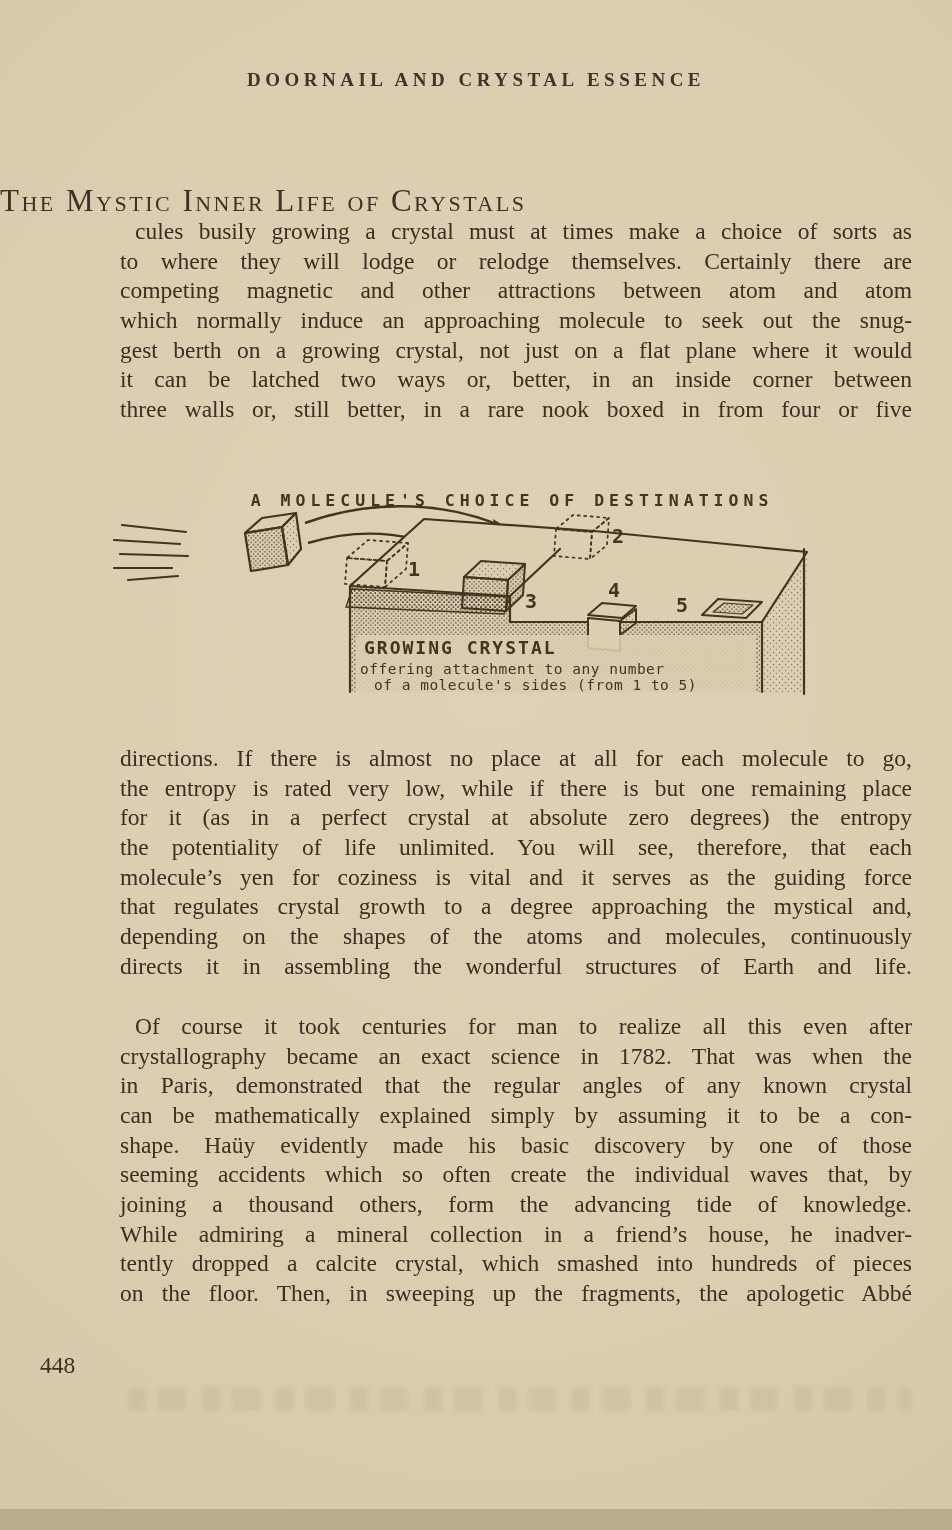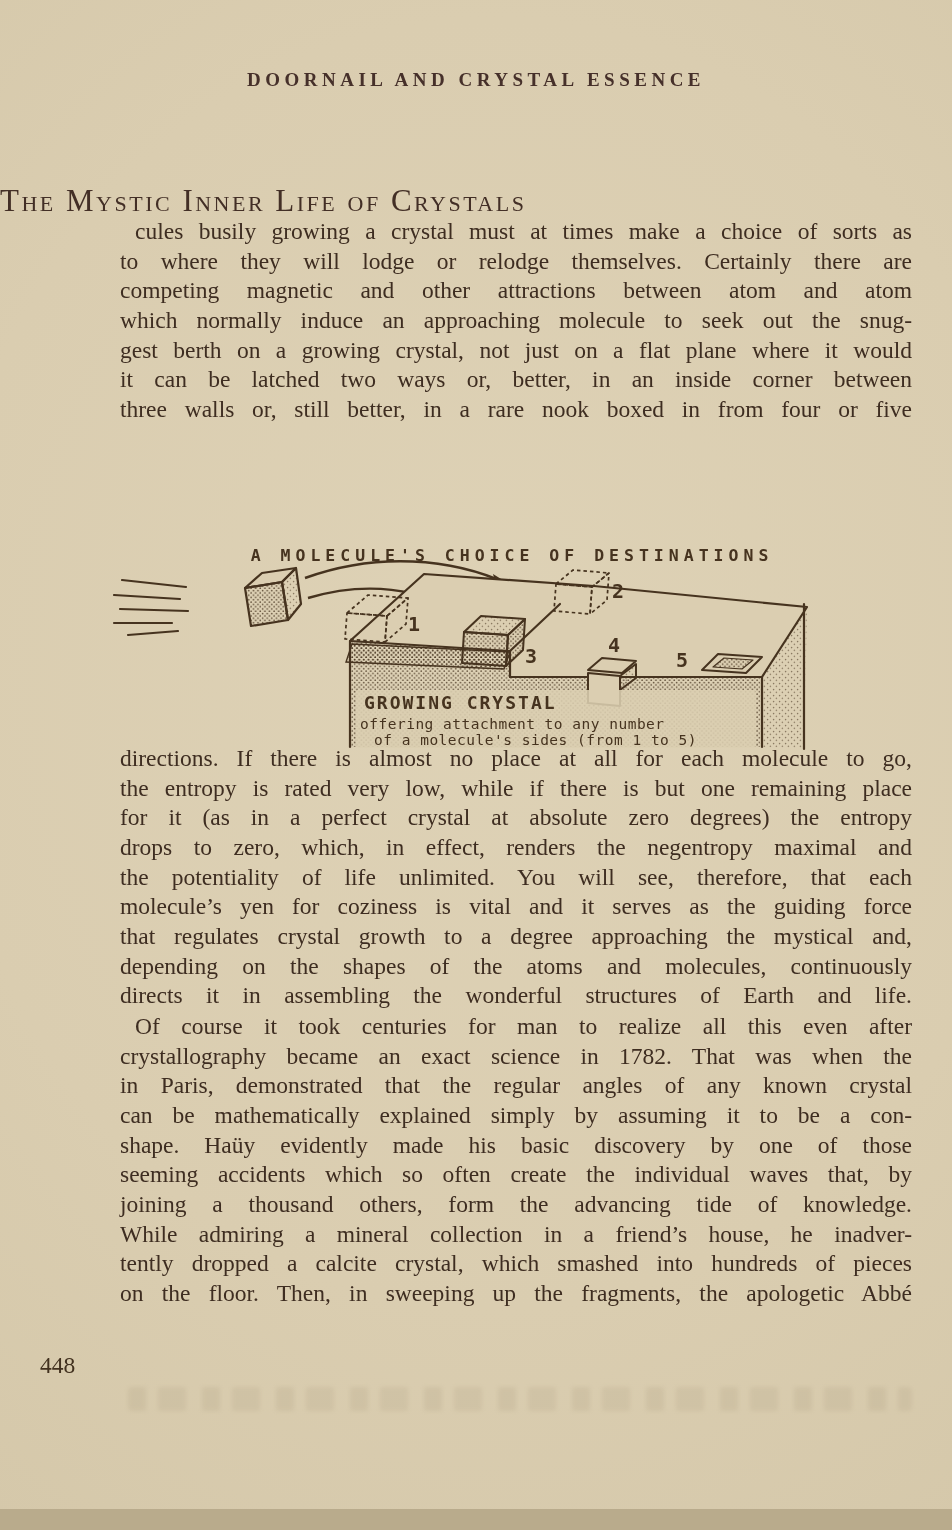--- a/index.html
+++ b/index.html
@@ -24,21 +24,21 @@
     position:absolute; left:120px; width:792px;
     font-size:23.5px; line-height:29.65px;
     color:#3e2d21;
   }
   .para .tline { text-align:justify; text-align-last:justify; white-space:normal; }
   .para.indent .tline:first-child { text-indent:15px; }
   .p1 { top:217px; }
   .p2 { top:744px; }
   .p3 { top:1012px; }
   .page-number { position:absolute; left:40px; top:1352px; font-size:23.5px; color:#42311f; }
-  .figure-wrap { position:absolute; left:112px; top:532px; width:740px; height:232px; }
+  .figure-wrap { position:absolute; left:112px; top:477px; width:740px; height:232px; }
   .fig-text { font-family:"DejaVu Sans Mono", monospace; fill:#46331f; }
   .ghost {
     position:absolute; left:128px; top:1387px; width:784px; height:24px;
     background:repeating-linear-gradient(90deg,
       rgba(150,134,104,0.5) 0 18px, rgba(218,205,176,0) 18px 30px,
       rgba(150,134,104,0.45) 30px 58px, rgba(218,205,176,0) 58px 74px);
     filter:blur(2.2px); opacity:0.28; border-radius:4px;
   }
 </style>
 </head>
@@ -153,21 +153,20 @@
       <text class="fig-text" x="252" y="177" font-size="18" font-weight="bold" letter-spacing="2">GROWING CRYSTAL</text>
       <text class="fig-text" x="248" y="197" font-size="14.5" letter-spacing="0.5">offering attachment to any number</text>
       <text class="fig-text" x="262" y="213" font-size="14.5" letter-spacing="0.5">of a molecule's sides (from 1 to 5)</text>
     </svg>
   </div>
 
   <div class="para p2">
       <div class="tline">directions.  If there is almost no place at all for each molecule to go,</div>
       <div class="tline">the entropy is rated very low, while if there is but one remaining place</div>
       <div class="tline">for it (as in a perfect crystal at absolute zero degrees) the entropy</div>
-      <div class="tline">drops to zero, which, in effect, renders the negentropy maximal and</div>
       <div class="tline">the potentiality of life unlimited.  You will see, therefore, that each</div>
       <div class="tline">molecule’s yen for coziness is vital and it serves as the guiding force</div>
       <div class="tline">that regulates crystal growth to a degree approaching the mystical and,</div>
       <div class="tline">depending on the shapes of the atoms and molecules, continuously</div>
       <div class="tline">directs it in assembling the wonderful structures of Earth and life.</div>
     </div>
 
   <div class="para p3 indent">
       <div class="tline">Of course it took centuries for man to realize all this even after</div>
       <div class="tline">crystallography became an exact science in 1782.  That was when the</div>

